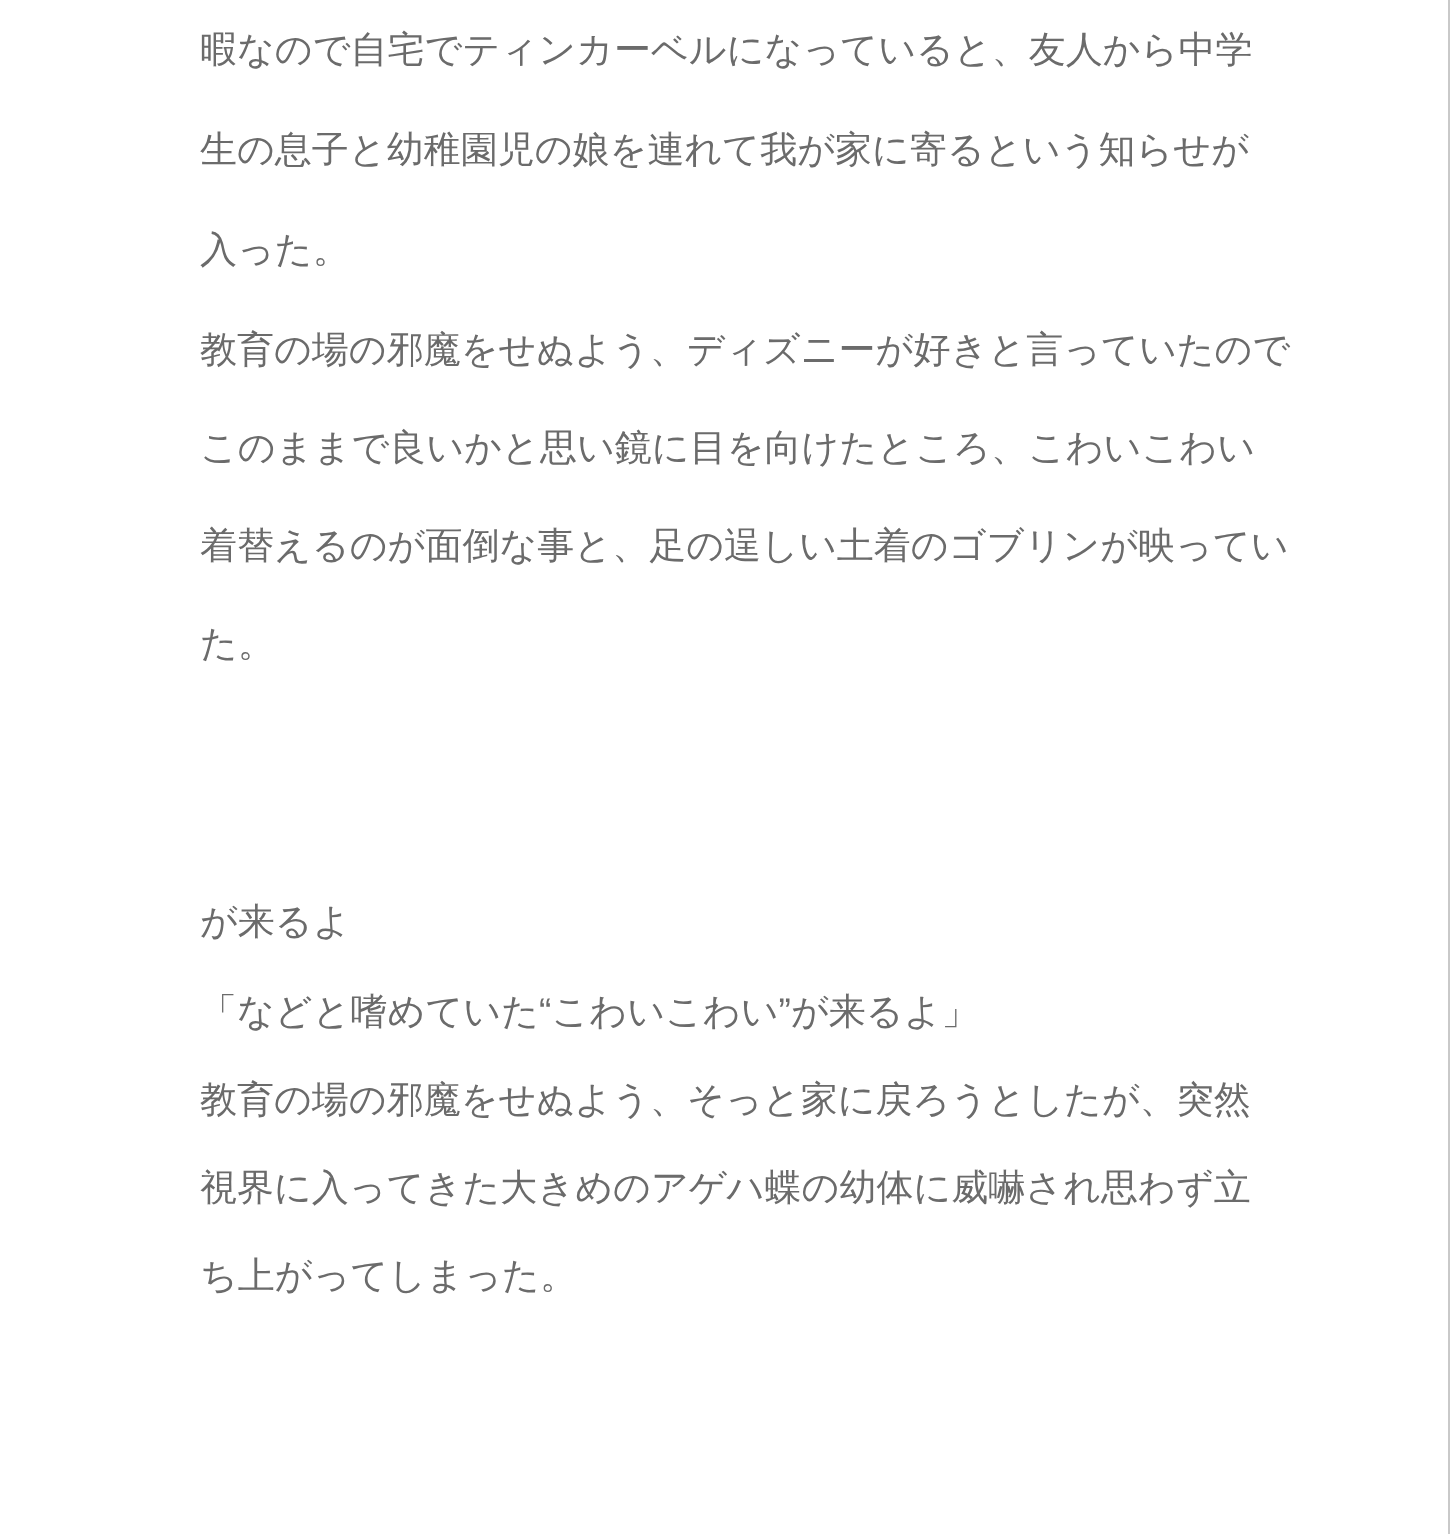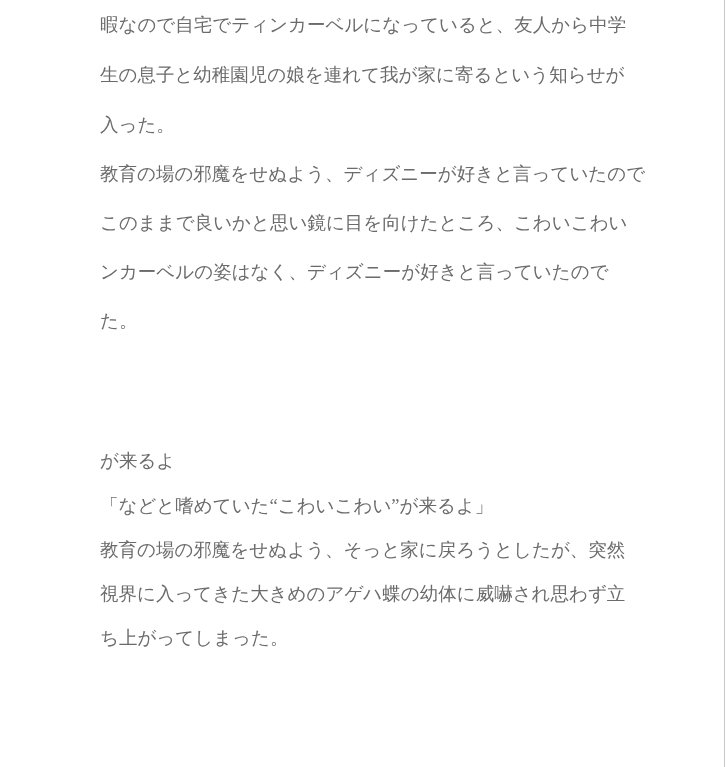--- a/index.html
+++ b/index.html
@@ -28,32 +28,31 @@
     top: 0;
     width: 524px;
     color: #6b6b6b;
     font-size: 18.5px;
     letter-spacing: 0;
   }
   .article p {
     margin: 0;
     padding: 0;
     white-space: nowrap;
-    font-family: Liberation Serif, serif;
   }
   .para-0 { margin-top: 14px; line-height: 50px; }
   .para-1 { margin-top: 21px; line-height: 49px; }
   .para-2 { margin-top: 21px; line-height: 46px; }
   .para-3 { margin-top: -6px; line-height: 44px; }
   .para-4 { margin-top: 0;    line-height: 44px; }
   .para-5 { margin-top: -2px; line-height: 44px; }
 </style>
 </head>
 <body>
 
 <div class="article">
     <p class="para para-0"><span>暇なので自宅でティンカーベルになっていると、友人から中学</span><br><span>生の息子と幼稚園児の娘を連れて我が家に寄るという知らせが</span><br><span>入った。</span></p>
-    <p class="para para-1"><span>教育の場の邪魔をせぬよう、ディズニーが好きと言っていたので</span><br><span>このままで良いかと思い鏡に目を向けたところ、こわいこわい</span><br><span>ンカーベルの姿はなく、ディズニーが好きと言っていたので</span><br><span>た。</span></p>
+    <p class="para para-1"><span>教育の場の邪魔をせぬよう、ディズニーが好きと言っていたので</span><br><span>このままで良いかと思い鏡に目を向けたところ、こわいこわい</span><br><span>着替えるのが面倒な事と、足の逞しい土着のゴブリンが映ってい</span><br><span>た。</span></p>
     <p class="para para-2"><br><br><span>が来るよ</span></p>
     <p class="para para-3"><span>「などと嗜めていた“こわいこわい”が来るよ」</span></p>
     <p class="para para-5"><span>教育の場の邪魔をせぬよう、そっと家に戻ろうとしたが、突然</span><br><span>視界に入ってきた大きめのアゲハ蝶の幼体に威嚇され思わず立</span><br><span>ち上がってしまった。</span></p>
   </div>
 <div class="right-border"></div>
 
 </body></html>

